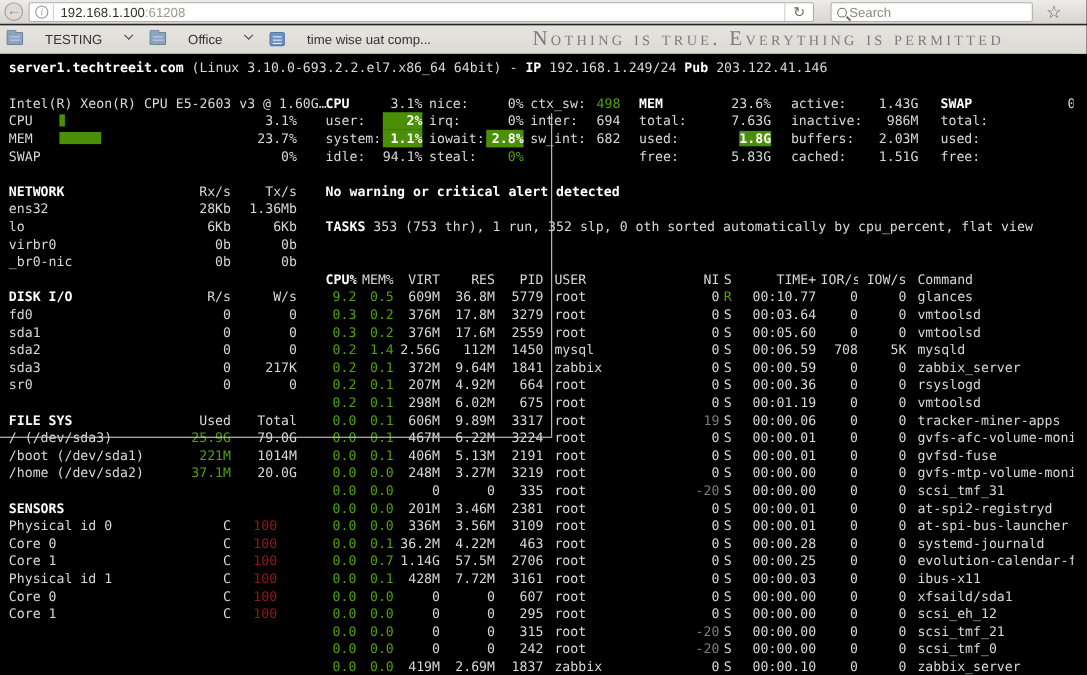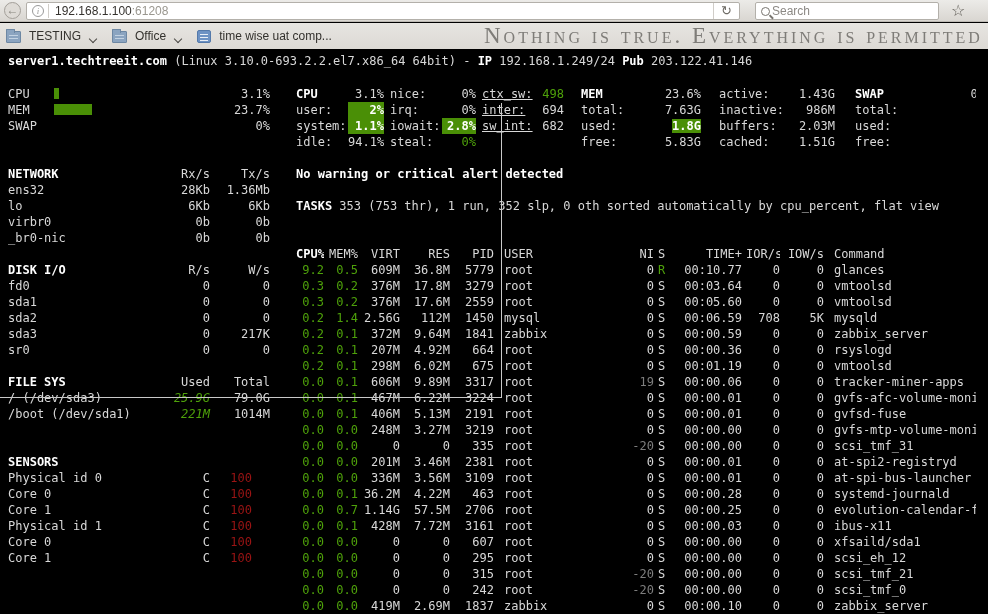--- a/index.html
+++ b/index.html
@@ -25,34 +25,34 @@
     border:1px solid #b3b0aa; border-radius:2px; display:flex; align-items:center; }
   .mag-icon { width:9px; height:9px; border:1.5px solid #77746e; border-radius:50%; margin:0 2px 0 5px; position:relative; flex:none; }
   .mag-icon::after { content:""; position:absolute; width:5px; height:1.5px; background:#77746e;
     transform:rotate(45deg); left:7px; top:8px; }
   .search-input { border:none; outline:none; flex:1; font-size:12px; color:#3a3a3a; background:transparent; min-width:0; }
   .search-input::placeholder { color:#8c8984; }
   .star-btn { position:absolute; left:951px; top:1px; font-size:16px; color:#5f5c56; }
 
   .bookmarks-bar { position:absolute; left:0; top:23px; width:988px; height:26px;
     background:linear-gradient(#e7e5e1,#dcd9d4); display:flex; align-items:center; padding-left:6px; gap:16px; overflow:hidden; }
-  .bm-item { display:flex; align-items:flex-end; gap:8px; font-size:12px; color:#33312d; flex:none; }
+  .bm-item { display:flex; align-items:flex-start; gap:20px; font-size:12px; color:#33312d; flex:none; }
   .folder-icon { width:15px; height:12px; background:#8ba4c0; border:1px solid #6d87a3; border-radius:1px; position:relative; }
   .folder-icon::before { content:""; position:absolute; left:-1px; top:-3px; width:7px; height:3px;
     background:#8ba4c0; border:1px solid #6d87a3; border-bottom:none; border-radius:1px 1px 0 0; }
   .folder-icon::after { content:""; position:absolute; left:2px; top:3px; right:2px; height:1px;
     background:#c3d2e2; box-shadow:0 3px 0 #c3d2e2; }
   .page-icon { width:14px; height:13px; background:#6d92c4; border:1px solid #5479aa; border-radius:2px; position:relative; }
   .page-icon::after { content:""; position:absolute; left:2px; top:3px; right:2px; height:1px;
     background:#e8eef6; box-shadow:0 3px 0 #e8eef6, 0 6px 0 #e8eef6; }
   .chev { width:7px; height:7px; position:relative; }
   .chev::after { content:""; position:absolute; left:1px; top:0; width:5px; height:5px;
     border-right:1.5px solid #4a4844; border-bottom:1.5px solid #4a4844; transform:rotate(45deg); }
   .toolbar-quote { position:absolute; left:484px; top:22px; width:504px; height:27px; line-height:28px;
-    font-family:"Liberation Serif","DejaVu Serif",serif; font-variant:small-caps; font-size:23px;
+    font-family:"Liberation Serif","DejaVu Serif",serif; font-variant:small-caps; font-size:19px;
     letter-spacing:3px; color:#7e7c78; white-space:nowrap; overflow:hidden; }
 
   
   .terminal { position:absolute; left:0; top:49px; width:976px; height:565px; background:#000;
     font-family:"DejaVu Sans Mono", monospace; font-size:12px; line-height:16px; color:#d8d8d8; overflow:hidden; }
   .blk { position:absolute; }
   .r { display:flex; height:16px; white-space:pre; overflow:visible; }
   .b { font-weight:bold; color:#fff; }
   .grn { color:#4ea10a; }
   .dim { color:#7e7e7e; }
@@ -65,39 +65,39 @@
   .ql { left:8px; top:37px; width:262px; }
   .ql .lab { width:46px; }
   .ql .barbox { width:162px; height:11px; margin-top:2px; position:relative; }
   .ql .fill { position:absolute; left:0; top:0; bottom:0; background:#4a8f06; }
   .ql .pct { flex:1; text-align:right; }
 
   
   .cpu-blk { left:296px; top:37px; width:272px; }
   .cpu-blk .l1 { width:52px; } .cpu-blk .v1 { width:36px; text-align:right; }
   .cpu-blk .l2 { width:52px; } .cpu-blk .v2 { width:34px; text-align:right; }
-  .cpu-blk .l3 { width:52px;text-decoration:underline; } .cpu-blk .v3 { width:30px; text-align:right; }
+  .cpu-blk .l3 { width:52px; } .cpu-blk .v3 { width:30px; text-align:right; }
   .cpu-blk .g { width:6px; }
 
   
   .mem-blk { left:581px; top:37px; width:254px; }
   .mem-blk .l1 { width:50px; } .mem-blk .v1 { width:70px; text-align:right; }
   .mem-blk .g { width:18px; }
   .mem-blk .l2 { width:66px; } .mem-blk .v2 { width:50px; text-align:right; }
 
   
   .swap-blk { left:855px; top:37px; width:130px; }
   .swap-blk .l1 { width:50px; } .swap-blk .v1 { flex:1; text-align:right; }
 
   
   .side { left:8px; width:262px; }
   .side .name { flex:1; white-space:pre; }
   .side .v1 { width:60px; text-align:right; }
   .side .v2 { width:60px; text-align:right; }
-  .side.fs .val-used { color:#4ea10a;font-style:italic; }
+  .side.fs .val-used { color:#4ea10a; }
   .side.sensors { width:244px; }
   .side.sensors .v2 { width:42px; color:#9b1414; }
 
   .alert-line { left:296px; top:117px; }
   .tasks-line { left:296px; top:149px; white-space:pre; }
 
   
   .proc { left:296px; top:197px; width:692px; }
   .pr { display:flex; height:16px; gap:4px; }
   .pc { text-align:right; overflow:hidden; white-space:pre; flex:none; }
@@ -152,20 +152,21 @@
     <span>time wise uat comp...</span>
   </div>
 </div>
 <div class="toolbar-quote">Nothing is true. Everything is permitted</div>
 
 <div class="terminal">
 
   <div class="blk hostline"><span class="b">server1.techtreeit.com</span><span> (Linux 3.10.0-693.2.2.el7.x86_64 64bit) - </span><span class="b">IP</span><span> 192.168.1.249/24 </span><span class="b">Pub</span><span> 203.122.41.146</span></div>
 
   <div class="blk ql">
+    <div class="r">Intel(R) Xeon(R) CPU E5-2603 v3 @ 1.60G…</div>
     <div>
 
         <div class="r">
           <span class="lab">CPU</span>
           <span class="barbox"><span class="fill" style="width: 3.1%;"></span></span>
           <span class="pct">3.1%</span>
         </div>
 
         <div class="r">
           <span class="lab">MEM</span>
@@ -224,20 +225,21 @@
         <div class="r"><span class="name">sr0</span><span class="v1">0</span><span class="v2">0</span></div>
       </div>
   </div>
 
   <div class="blk side fs" style="top:325px">
     <div class="r"><span class="name b">FILE SYS</span><span class="v1">Used</span><span class="v2">Total</span></div>
     <div>
 
     <div class="r"><span class="name">/ (/dev/sda3)</span><span class="v1 val-used">25.9G</span><span class="v2">79.0G</span></div>
         <div class="r"><span class="name">/boot (/dev/sda1)</span><span class="v1 val-used">221M</span><span class="v2">1014M</span></div>
+        <div class="r"><span class="name">/home (/dev/sda2)</span><span class="v1 val-used">37.1M</span><span class="v2">20.0G</span></div>
       </div>
   </div>
 
   <div class="blk side sensors" style="top:405px">
     <div class="r"><span class="name b">SENSORS</span></div>
     <div>
 
     <div class="r"><span class="name">Physical id 0</span><span class="v1">C</span><span class="v2">100</span></div>
         <div class="r"><span class="name">Core 0</span><span class="v1">C</span><span class="v2">100</span></div>
         <div class="r"><span class="name">Core 1</span><span class="v1">C</span><span class="v2">100</span></div>

